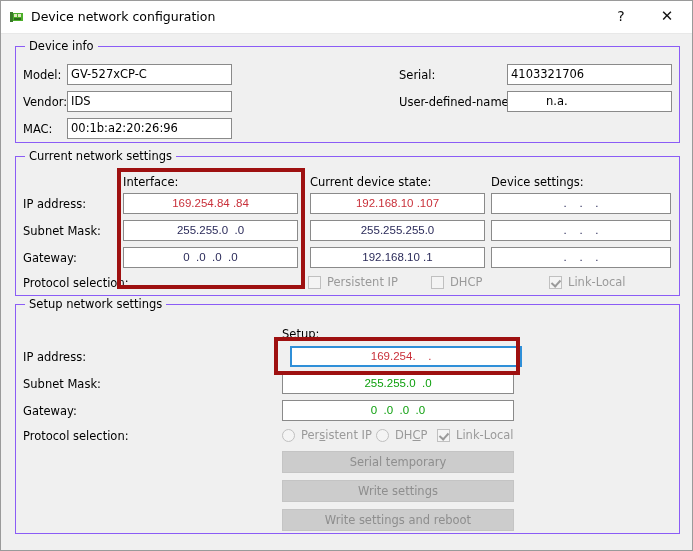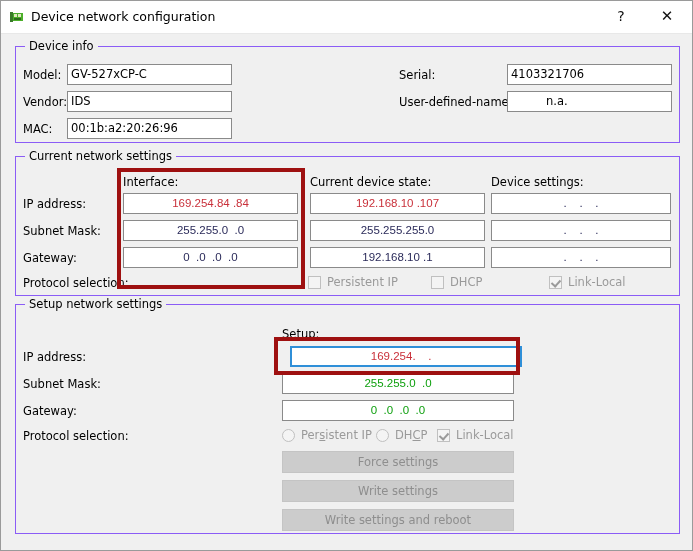--- a/index.html
+++ b/index.html
@@ -289,20 +289,20 @@
   </div>
   <div class="ctl" style="left:375px; top:427px;">
     <span class="rdo"></span>
     <span><span>DH</span><span class="mn">C</span><span>P</span></span>
   </div>
   <div class="ctl" style="left:436px; top:427px;">
     <span class="cbx checked"></span>
     <span>Link-Local</span>
   </div>
 
-  <div class="btn" style="left:281px; top:450px; width:232px;">Force settings</div>
+  <div class="btn" style="left:281px; top:450px; width:232px;">Serial temporary</div>
   <div class="btn" style="left:281px; top:479px; width:232px;">Write settings</div>
   <div class="btn" style="left:281px; top:508px; width:232px;">Write settings and reboot</div>
 
   <div class="annot" style="left:116px; top:167px; width:188px; height:121px;"></div>
   <div class="annot" style="left:273px; top:336px; width:246px; height:38px;"></div>
 
 </div>
 
 </body></html>

